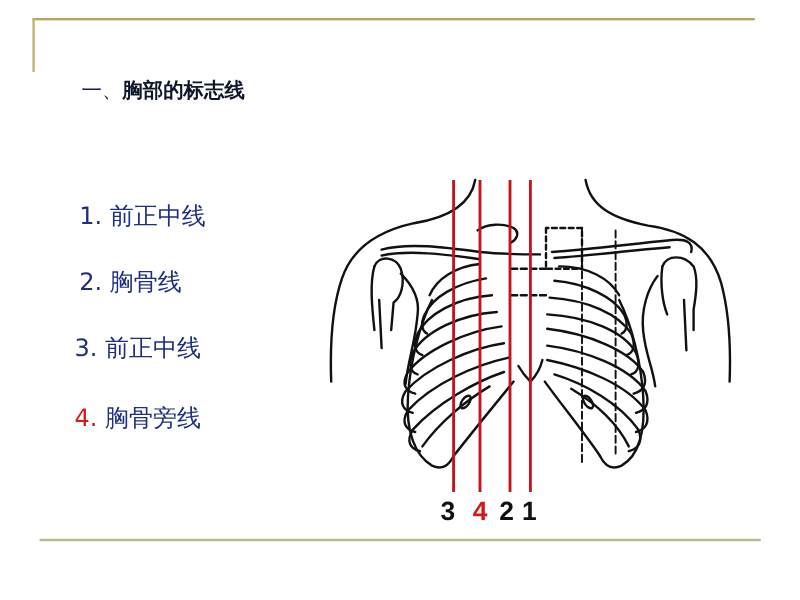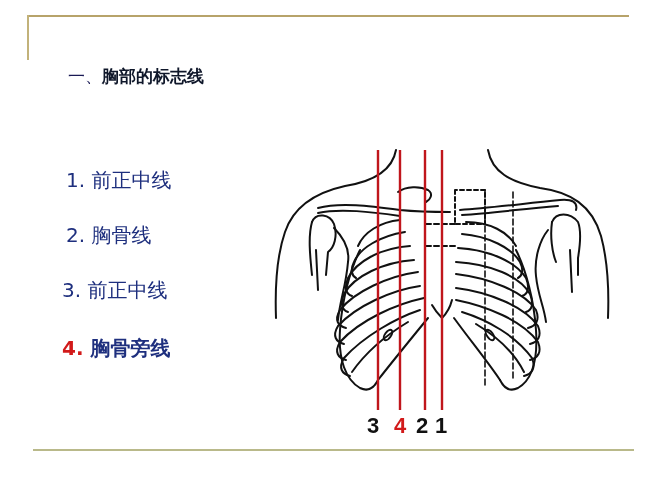--- a/index.html
+++ b/index.html
@@ -42,21 +42,21 @@
       <span>前正中线</span>
     </div>
     <div class="list-item" style="left:0px; top:59px;">
       <span class="num">2.</span>
       <span>胸骨线</span>
     </div>
     <div class="list-item" style="left:-4px; top:114px;">
       <span class="num">3.</span>
       <span>前正中线</span>
     </div>
-    <div class="list-item" style="left:-4px; top:172px;font-weight:bold;">
+    <div class="list-item" style="left:-4px; top:172px;">
       <span class="num red">4.</span>
       <span>胸骨旁线</span>
     </div>
   </div>
 
   <svg class="figure" viewBox="0 0 667 500" width="667" height="500" xmlns="http://www.w3.org/2000/svg">
     <g fill="none" stroke="#111" stroke-width="2" stroke-linecap="round" stroke-linejoin="round">
 
       <path d="M396 150 C392 172 370 182 345 186 C318 192 294 205 285 232 C276 258 275 290 276 318"></path>
       <path d="M488 150 C492 172 510 182 540 188 C570 192 592 205 601 236 C608 262 609 292 608 318"></path>

